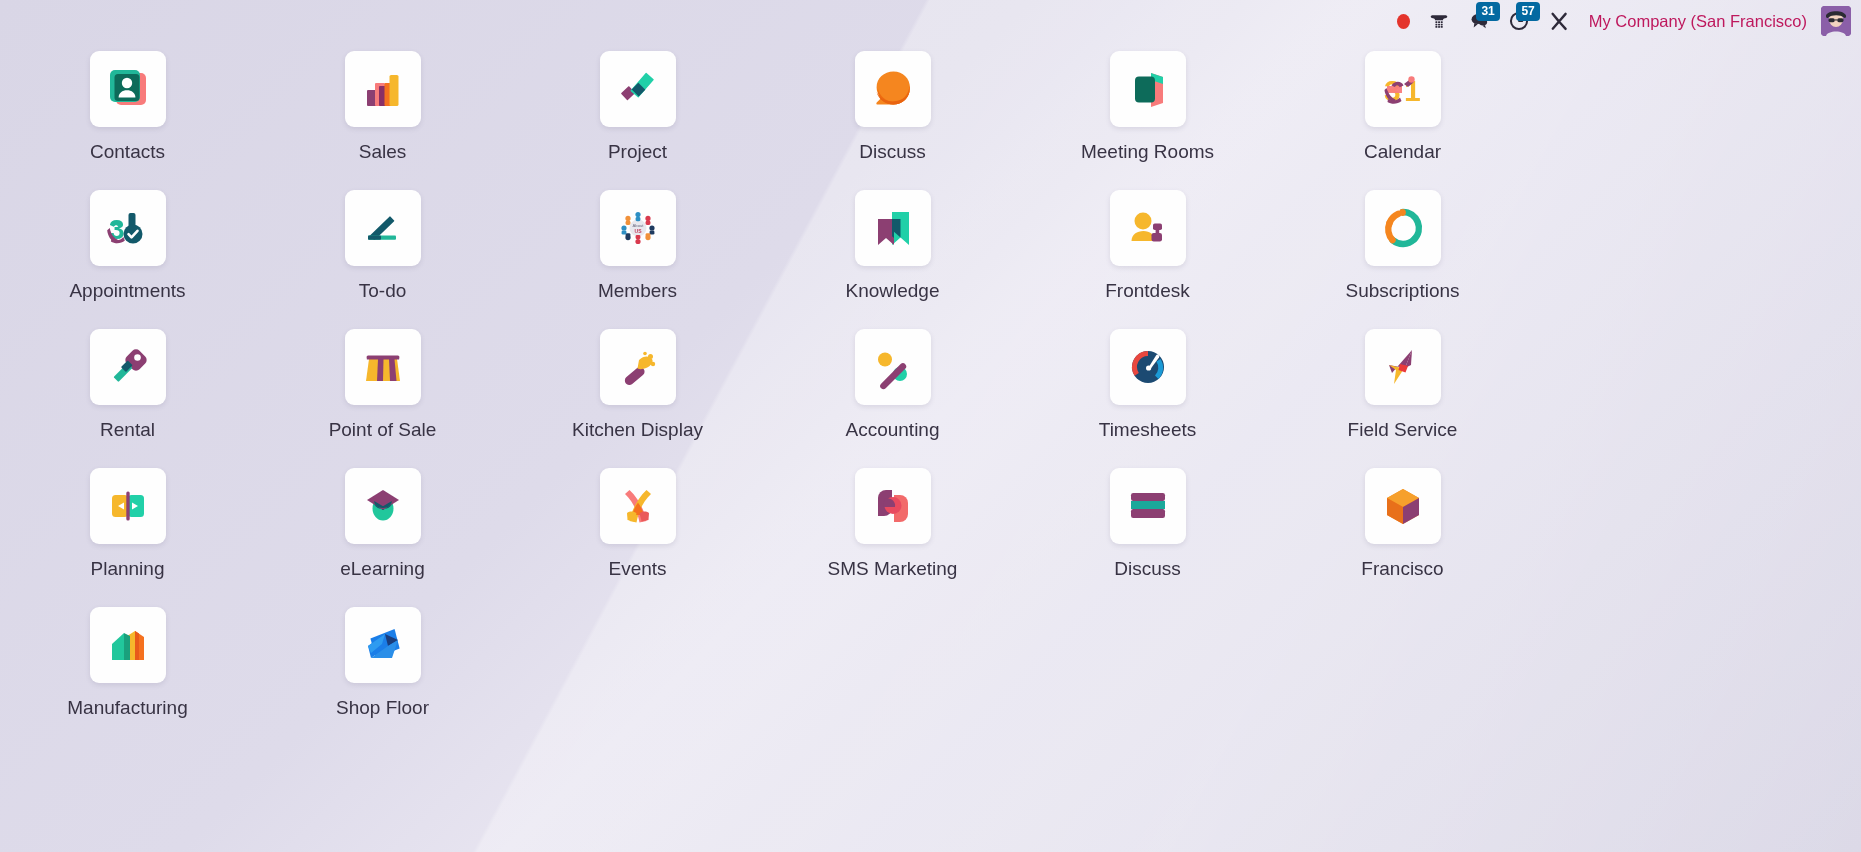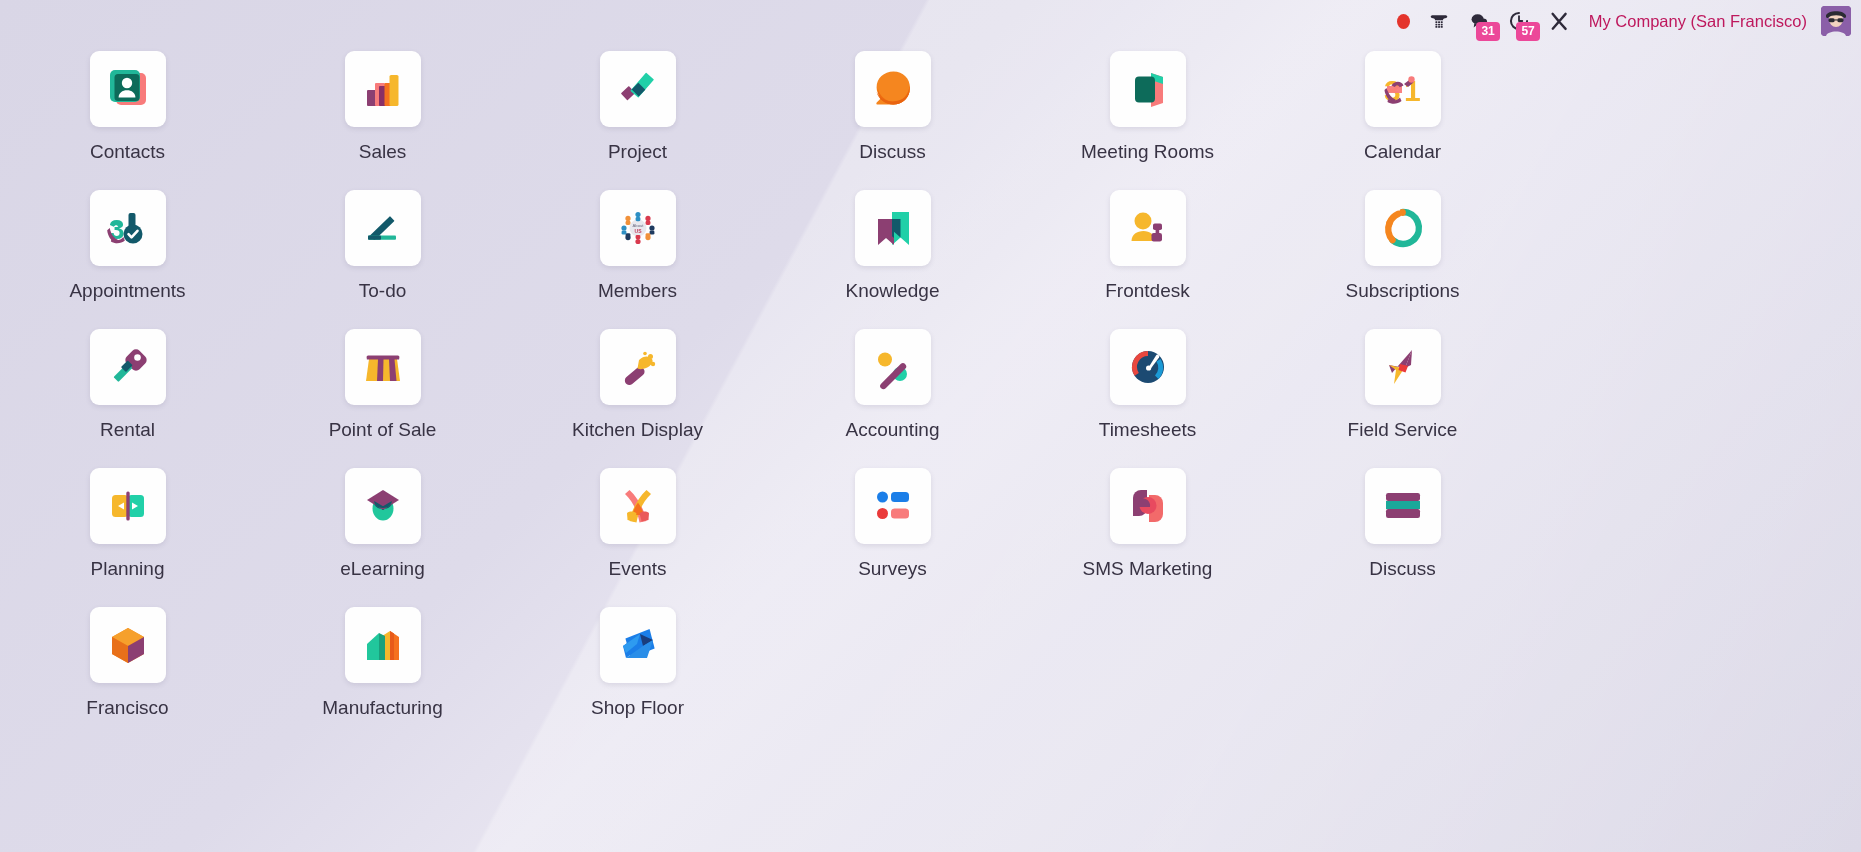--- a/index.html
+++ b/index.html
@@ -40,31 +40,30 @@
     padding: 0 9px;
     cursor: pointer;
   }
   .rec-dot {
     width: 13px; height: 15px; border-radius: 50%;
     background: #e4342c;
   }
   .badge {
     position: absolute;
     top: 2px; right: -1px;
-    background: #ec4899;
+    background: #0369a1;
     color: #ffffff;
     font-size: 12px;
     line-height: 1;
     font-weight: 700;
     border-radius: 4px;
     padding: 3px 5px 4px 5px;
     min-width: 20px;
     text-align: center;
     font-family: "Liberation Sans", sans-serif;
-    margin-top: 20px;
   }
   .company-name {
     font-size: 16.5px;
     color: #be185d;
     padding: 0 6px 0 10px;
     white-space: nowrap;
     cursor: pointer;
   }
   .avatar {
     width: 30px; height: 30px;
@@ -460,31 +459,20 @@
         <path d="M16.5 9 C25 17 31 28 33.5 40 l-7 1.5 C24.5 30 19.5 20 12 13 Z" fill="#f87b7b"></path>
         <path d="M33.5 9 C25 17 19 28 16.5 40 l7 1.5 C25.5 30 30.5 20 38 13 Z" fill="#f6b72c"></path>
         <path d="M25 21.5 c2.5 3.5 4.5 7.8 5.8 12 -2.5 0.8 -8.5 0.8 -11.6 0 1.3 -4.2 3.3 -8.5 5.8 -12z" fill="#f5711f"></path>
         <path d="M14 32 c3 -2 7 -2 9.5 0.5 l-2.2 8 -6.8 -1.5 z" fill="#f6b72c"></path>
         <path d="M36 32 c-3 -2 -7 -2 -9.5 0.5 l2.2 8 6.8 -1.5 z" fill="#ea5a5a"></path>
       </svg>
     </div>
     <div class="app-label">Events</div>
   </div>
 
-  <div class="app">
-    <div class="tile">
-      <svg width="50" height="50" viewBox="0 0 50 50">
-        <circle cx="14.5" cy="16" r="5.5" fill="#1b7ee8"></circle>
-        <rect x="23" y="11" width="18" height="10" rx="3.5" fill="#1b7ee8"></rect>
-        <circle cx="14.5" cy="32.5" r="5.5" fill="#ea3a3a"></circle>
-        <rect x="23" y="27.5" width="18" height="10" rx="3.5" fill="#f87b7b"></rect>
-      </svg>
-    </div>
-    <div class="app-label">Surveys</div>
-  </div>
 
   <div class="app">
     <div class="tile">
       <svg width="50" height="50" viewBox="0 0 50 50">
         <path d="M10 17 a8 8 0 0 1 8 -8 h6 v18 a8 8 0 0 1 -8 8 h-6 z" fill="#8c3f72"></path>
         <path d="M26 14 h6 a8 8 0 0 1 8 8 v11 a8 8 0 0 1 -8 8 h-6 z" fill="#f26a6a"></path>
         <circle cx="25" cy="24.5" r="8.5" fill="#e84a5f"></circle>
         <circle cx="22" cy="21" r="5.5" fill="#1b7ee8" opacity="0"></circle>
         <path d="M16.5 18 a7.5 7.5 0 0 1 10.5 8 l-12 0 z" fill="#8c3f72"></path>
       </svg>

